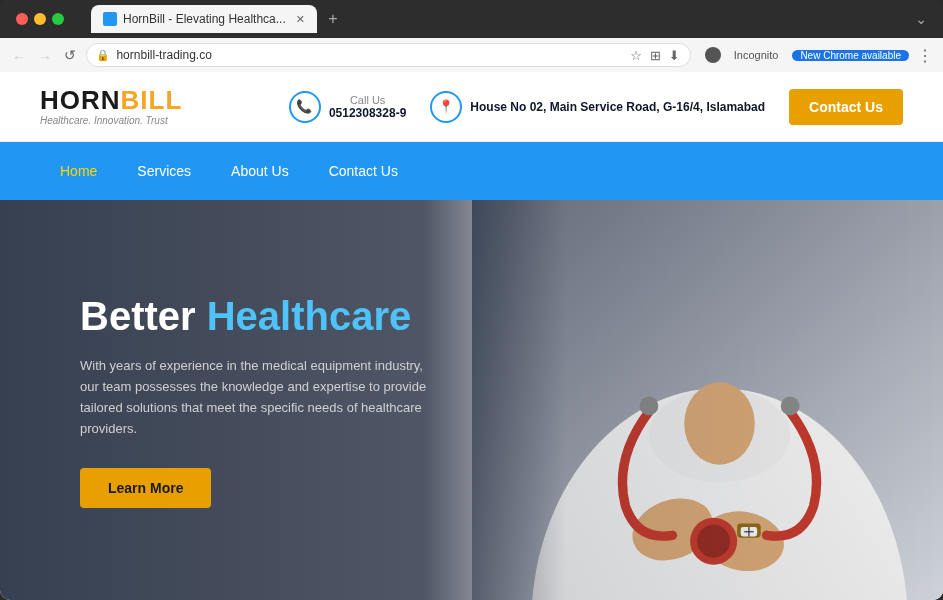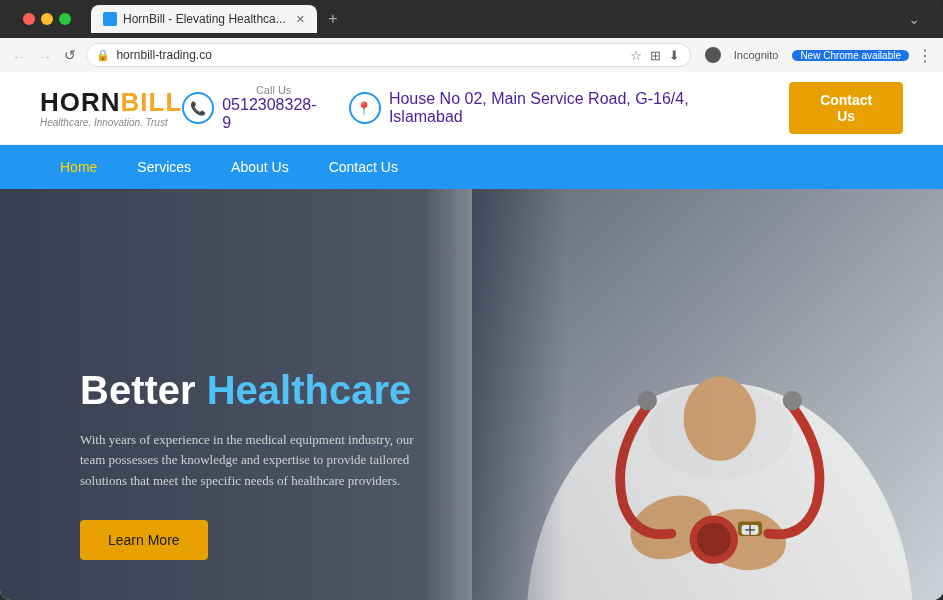--- a/index.html
+++ b/index.html
@@ -15,22 +15,22 @@
       display: flex;
       flex-direction: column;
     }
 
     
     .title-bar {
       background: #2d2d2d;
       height: 38px;
       display: flex;
       align-items: center;
-      padding: 0 23px;
-      gap: 12px;
+      padding: 0 16px;
+      gap: 19px;
     }
     .traffic-lights {
       display: flex;
       gap: 6px;
       align-items: center;
     }
     .traffic-light {
       width: 12px; height: 12px; border-radius: 50%;
     }
     .tl-red { background: #ff5f57; }
@@ -193,42 +193,42 @@
     .contact-info {
       display: flex;
       flex-direction: column;
       align-items: center;
     }
     .contact-label {
       font-size: 11px;
       color: #888;
     }
     .contact-value {
-      font-size: 16px;
-      color: #4c1d95;
-      font-weight: 400;
+      font-size: 12px;
+      color: #0f172a;
+      font-weight: 700;
     }
     .contact-btn {
       background: #e8a000;
       color: white;
       border: none;
       padding: 10px 20px;
       border-radius: 4px;
       font-size: 14px;
       font-weight: 600;
       cursor: pointer;
     }
 
     
     .site-nav {
       background: #2196f3;
       padding: 0 40px;
       display: flex;
       align-items: center;
-      height: 44px;
+      height: 58px;
     }
     .nav-item {
       color: white;
       font-size: 14px;
       padding: 0 20px;
       height: 44px;
       display: flex;
       align-items: center;
       cursor: pointer;
       text-decoration: none;
@@ -240,47 +240,46 @@
       position: relative;
       flex: 1;
       overflow: hidden;
     }
     .hero-content {
       position: absolute;
       top: 0; left: 0; right: 0; bottom: 0;
       padding: 40px 80px;
       display: flex;
       flex-direction: column;
-      justify-content: flex-end;
+      justify-content: center;
       max-width: 520px;
     }
     .hero-title {
       font-size: 40px;
       font-weight: 800;
       color: white;
       line-height: 1.2;
       margin-bottom: 16px;
     }
     .hero-title .highlight { color: #4fc3f7; }
     .hero-subtitle {
       font-size: 13px;
       color: #d0d0d0;
       line-height: 1.6;
       margin-bottom: 28px;
       max-width: 380px;
-      font-family: Liberation Serif, serif;
     }
     .learn-more-btn {
       background: #e8a000;
       color: #1a1a1a;
       border: none;
       padding: 12px 28px;
       border-radius: 4px;
       font-size: 14px;
-      font-weight: 400;
+      font-weight: 700;
       cursor: pointer;
       display: inline-block;
       width: fit-content;
     }
 
     
     .doctor-illustration {
       position: absolute;
       right: 0;
       top: 0;

